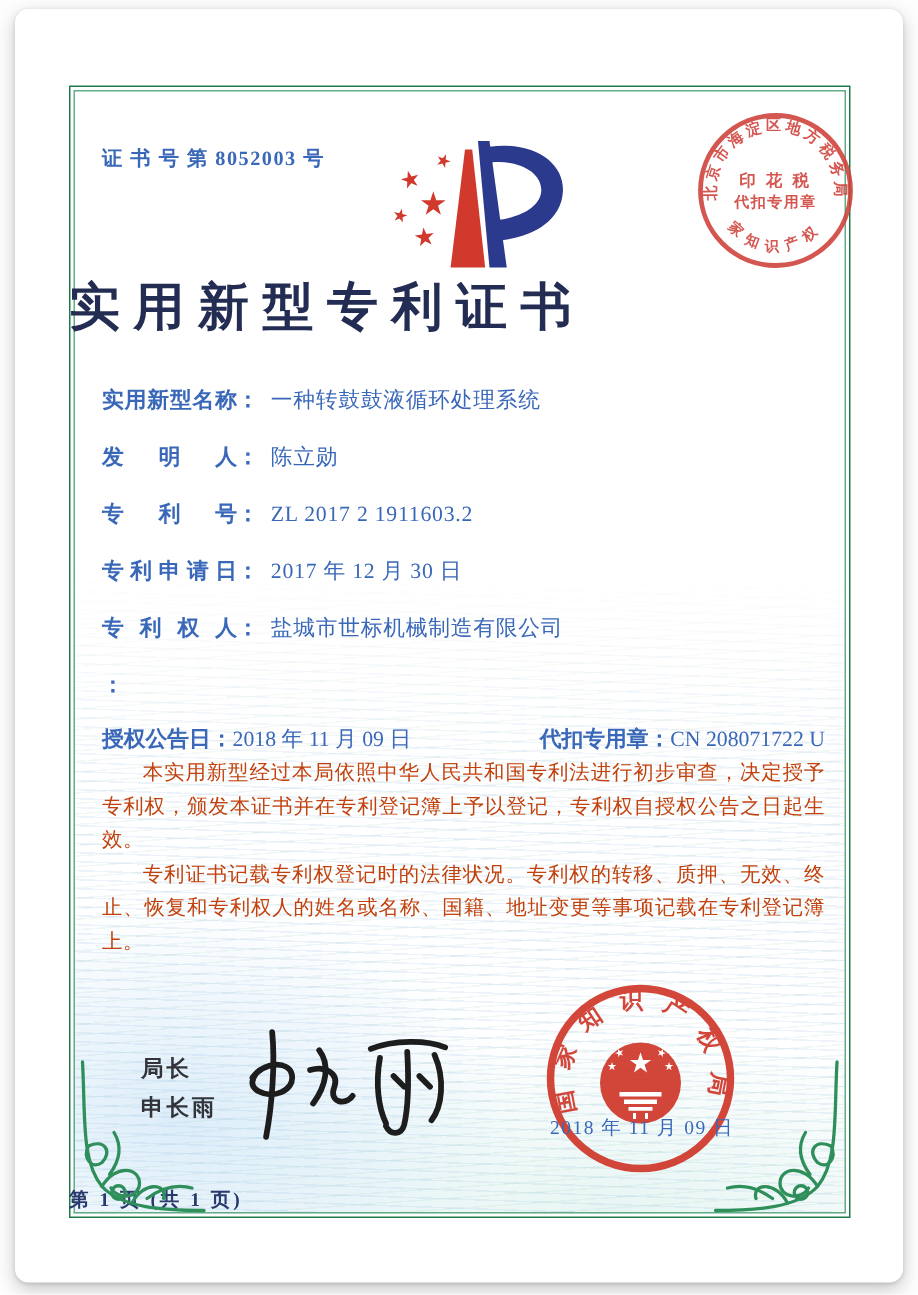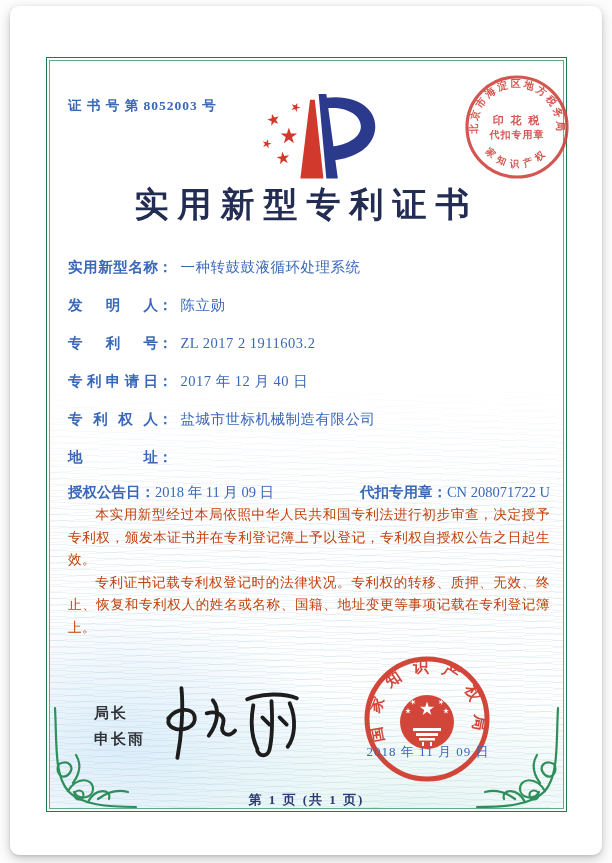--- a/index.html
+++ b/index.html
@@ -26,21 +26,21 @@
              radial-gradient(ellipse 320px 210px at 14% 86%, rgba(140,195,235,.30), transparent 70%),
              radial-gradient(ellipse 420px 160px at 70% 100%, rgba(140,210,200,.22), transparent 75%),
              repeating-linear-gradient(2deg,  rgba(110,160,215,.13) 0 1px, transparent 1px 6px),
              repeating-linear-gradient(-4deg, rgba(120,185,165,.10) 0 1px, transparent 1px 7px); }
 
   .cert-number { position:absolute; left:58px; top:80px; font-size:13.5px;
                  color:#3a68b8; letter-spacing:1px; font-weight:bold;margin-top:11px; }
 
   .logo { position:absolute; left:228px; top:86px; width:144px; height:96px; }
 
-  .title { position:absolute; left:36px; top:176px; width:521px; text-align:center;
+  .title { position:absolute; left:36px; top:176px; width:521px; 
            font-size:34px; font-weight:bold; color:#232c52; letter-spacing:9px; }
 
   
   .fields { position:absolute; left:58px; top:252px; width:482px;
             font-size:14.5px; color:#3a68b8; }
   .frow { display:flex; line-height:18px; margin-bottom:20px; }
   .flabel { display:inline-block; width:90px; text-align:justify; text-align-last:justify;
             font-weight:bold; flex:0 0 90px; }
   .fcolon { font-weight:bold; margin-right:8px; }
   .fvalue { letter-spacing:.5px;text-align:right; }
@@ -59,21 +59,21 @@
             font-family:"Liberation Sans","DejaVu Sans",sans-serif; }
 
   .signature { position:absolute; left:138px; top:674px; width:162px; height:86px; }
 
   .seal { position:absolute; left:347px; top:643px; width:140px; height:140px; opacity:.93; }
   .seal-date { position:absolute; left:350px; top:737px; width:136px; text-align:center;
                font-size:13px; color:#3a68b8; letter-spacing:1px; }
 
   .tax-stamp { position:absolute; left:452px; top:66px; width:110px; height:110px; opacity:.88; }
 
-  .page-footer { position:absolute; left:36px; top:785px; width:521px; text-align:center;
+  .page-footer { position:absolute; left:36px; top:785px; width:521px; 
                  font-size:13px; font-weight:bold; color:#2b3a6e; letter-spacing:2px; }
 
   .ornament { position:absolute; width:94px; height:104px; }
   .orn-left  { left:38px;  top:700px; }
   .orn-right { left:461px; top:700px; transform:scaleX(-1); }
 </style>
 </head>
 <body>
 
 <div id="stage">
@@ -116,29 +116,28 @@
         <span class="fvalue">陈立勋</span>
       </div>
       <div class="frow">
         <span class="flabel">专利号</span>
           <span class="fcolon">：</span>
         <span class="fvalue">ZL 2017 2 1911603.2</span>
       </div>
       <div class="frow">
         <span class="flabel">专利申请日</span>
           <span class="fcolon">：</span>
-        <span class="fvalue">2017 年 12 月 40 日</span>
+        <span class="fvalue">2017 年 12 月 30 日</span>
       </div>
       <div class="frow">
         <span class="flabel">专利权人</span>
           <span class="fcolon">：</span>
         <span class="fvalue">盐城市世标机械制造有限公司</span>
       </div>
       <div class="frow">
-        <span class="flabel">地址</span>
           <span class="fcolon">：</span>
       </div>
     </div>
 
     <div class="grant-row">
       <span>
         <b>授权公告日：</b><span>2018 年 11 月 09 日</span>
       </span>
       <span>
         <b>代扣专用章：</b><span>CN 208071722 U</span>

